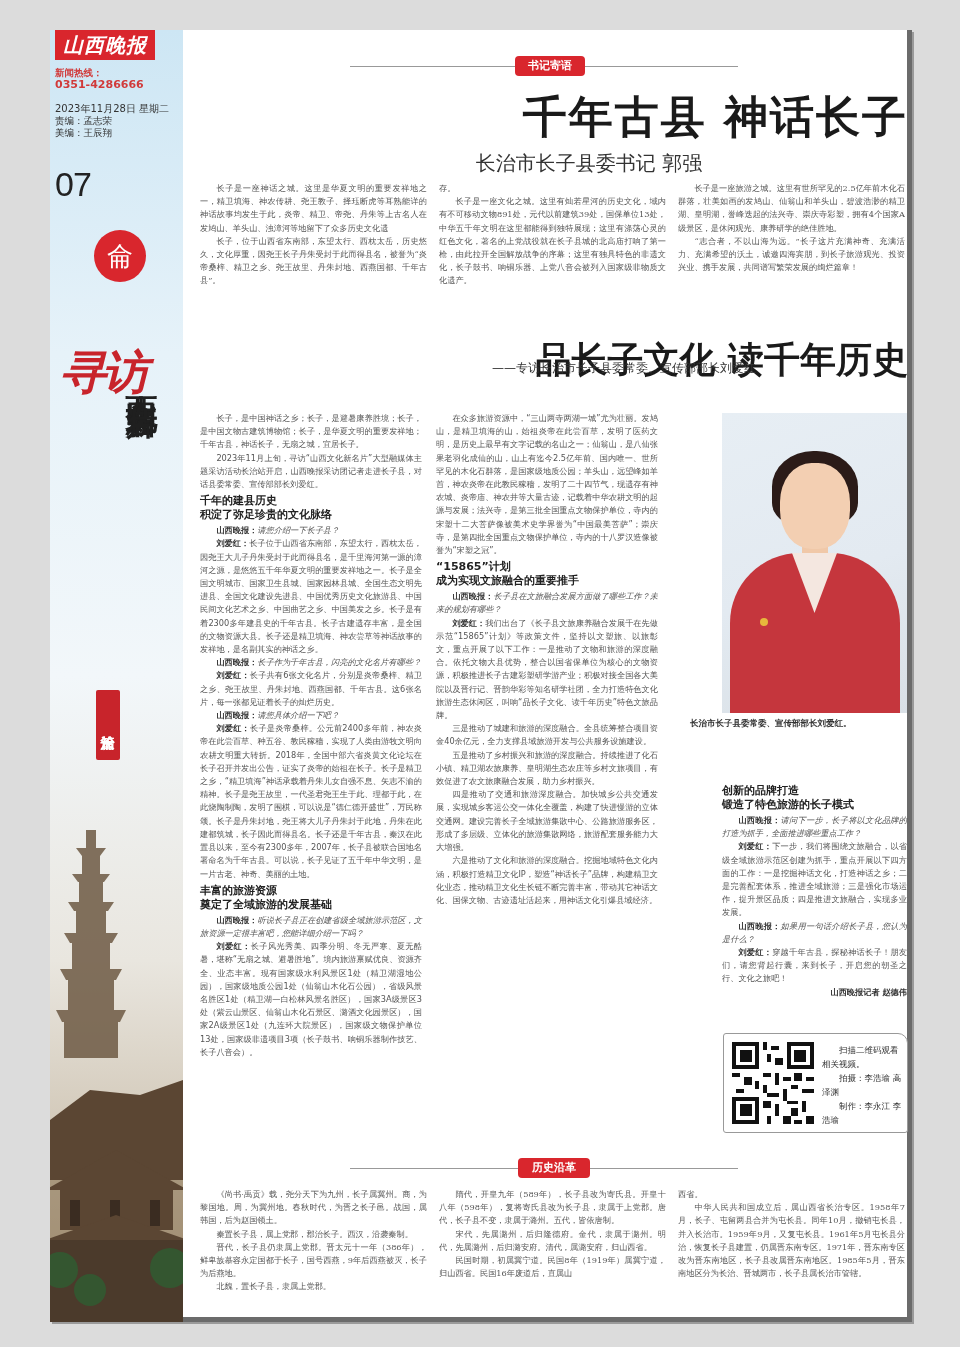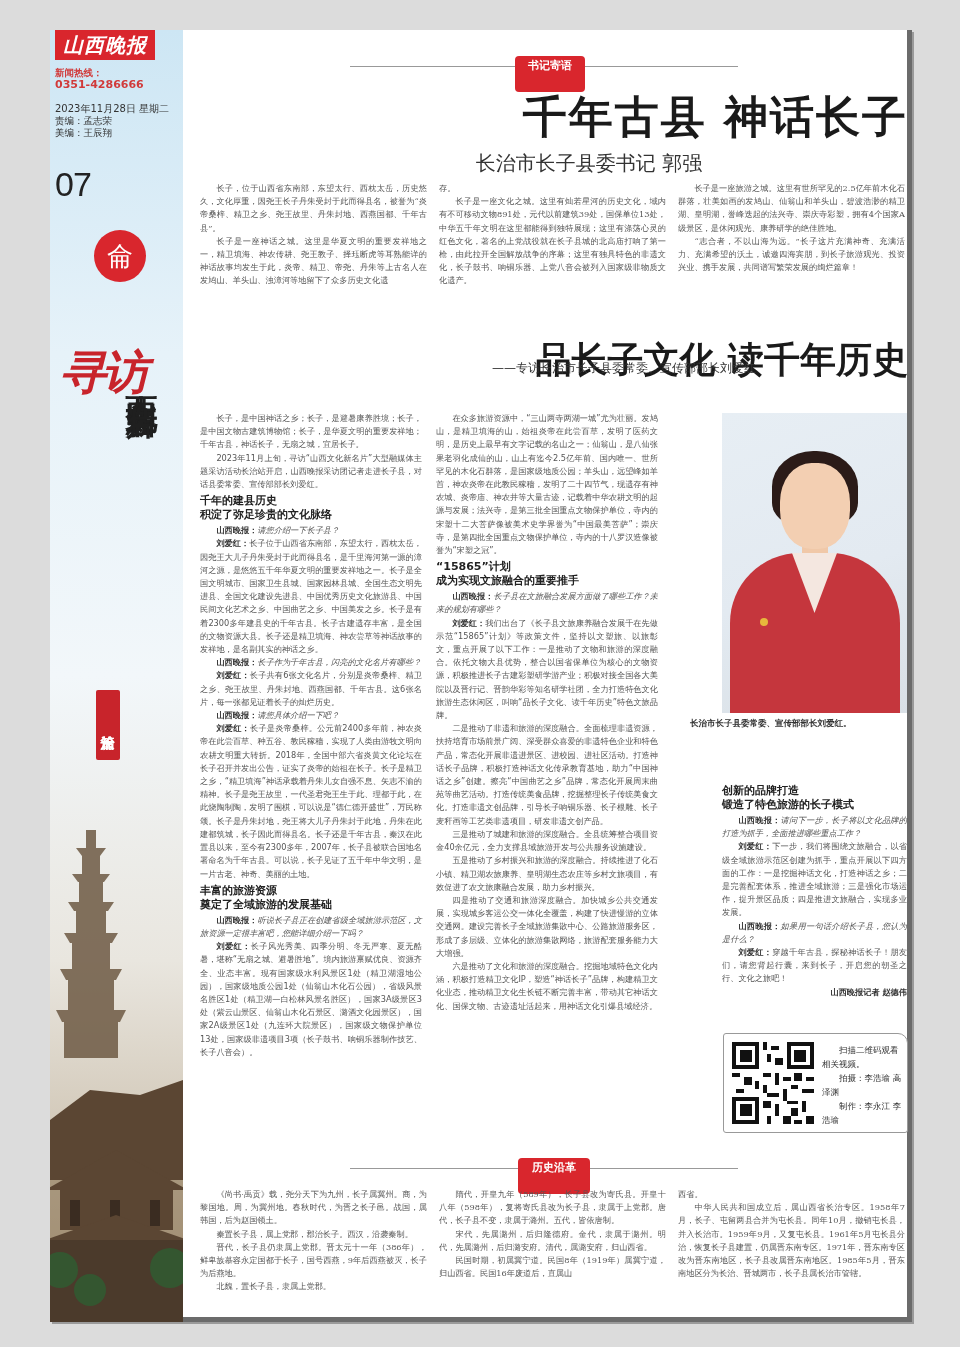--- a/index.html
+++ b/index.html
@@ -43,21 +43,21 @@
     color: #fff; writing-mode: vertical-rl; font-size: 14px; font-weight: bold; text-align: center; line-height: 24px;
     font-family: "DejaVu Serif", serif; border-radius: 2px;
   }
   .pagoda { position: absolute; left: 0; top: 760px; width: 133px; height: 532px; }
 
   
   .main { position: absolute; left: 140px; top: 0; width: 718px; height: 1292px; }
   .section-tag-line { position: absolute; height: 1px; background: #999; }
   .section-tag {
     position: absolute; background: #d9262d; color: #fff; font-family: "DejaVu Sans", sans-serif;
-    font-weight: bold; font-size: 11px; text-align: center; border-radius: 4px; line-height: 20px; height: 36px;
+    font-weight: bold; font-size: 11px; text-align: center; border-radius: 4px; line-height: 20px; height: 20px;
   }
   .headline {
     position: absolute; left: 0; width: 718px; text-align: right; font-family: "DejaVu Sans", sans-serif;
     font-weight: bold; color: #1a1a1a;
   }
   .subhead { position: absolute; left: 0; width: 718px; text-align: center; font-family: "DejaVu Sans", sans-serif; color: #333; }
   .col { position: absolute; font-size: 8.2px; line-height: 13.2px; color: #444; text-align: justify; }
   .col p { text-indent: 2em; }
   .col .q { font-style: italic; }
   .col .sp { font-weight: bold; font-style: normal; font-family: "DejaVu Sans", sans-serif; color: #333; }
@@ -141,22 +141,22 @@
 
   <main class="main">
 
     <section>
       <div class="section-tag-line" style="left:160px; top:36px; width:388px;"></div>
       <div class="section-tag" style="left:325px; top:26px; width:70px;">书记寄语</div>
       <h1 class="headline" style="top:58px; font-size:44px; letter-spacing:2px;">千年古县 神话长子</h1>
       <div class="subhead" style="top:120px; font-size:20px; padding-left:80px;">长治市长子县委书记 郭强</div>
 
       <div class="col kai" style="left:10px; top:152px; width:227px;">
+        <p>长子是一座神话之城。这里是华夏文明的重要发祥地之一，精卫填海、神农传耕、尧王教子、择珏断虎等耳熟能详的神话故事均发生于此，炎帝、精卫、帝尧、丹朱等上古名人在发鸠山、羊头山、浊漳河等地留下了众多历史文化遗</p>
         <p>长子，位于山西省东南部，东望太行、西枕太岳，历史悠久，文化厚重，因尧王长子丹朱受封于此而得县名，被誉为“炎帝桑梓、精卫之乡、尧王故里、丹朱封地、西燕国都、千年古县”。</p>
-        <p>长子是一座神话之城。这里是华夏文明的重要发祥地之一，精卫填海、神农传耕、尧王教子、择珏断虎等耳熟能详的神话故事均发生于此，炎帝、精卫、帝尧、丹朱等上古名人在发鸠山、羊头山、浊漳河等地留下了众多历史文化遗</p>
       </div>
       <div class="col kai" style="left:249px; top:152px; width:227px;">
         <p style="text-indent:0">存。</p>
         <p>长子是一座文化之城。这里有灿若星河的历史文化，域内有不可移动文物891处，元代以前建筑39处，国保单位13处，中华五千年文明在这里都能得到独特展现；这里有涤荡心灵的红色文化，著名的上党战役就在长子县城的北高庙打响了第一枪，由此拉开全国解放战争的序幕；这里有独具特色的非遗文化，长子鼓书、响铜乐器、上党八音会被列入国家级非物质文化遗产。</p>
       </div>
       <div class="col kai" style="left:488px; top:152px; width:227px;">
         <p>长子是一座旅游之城。这里有世所罕见的2.5亿年前木化石群落，壮美如画的发鸠山、仙翁山和羊头山，碧波浩渺的精卫湖、皇明湖，誉峰迭起的法兴寺、崇庆寺彩塑，拥有4个国家A级景区，是休闲观光、康养研学的绝佳胜地。</p>
         <p>“志合者，不以山海为远。”长子这片充满神奇、充满活力、充满希望的沃土，诚邀四海宾朋，到长子旅游观光、投资兴业、携手发展，共同谱写繁荣发展的绚烂篇章！</p>
       </div>
     </section>
@@ -178,21 +178,20 @@
         <h3><span>丰富的旅游资源</span><br><span>奠定了全域旅游的发展基础</span></h3>
         <p class="q"><span class="sp">山西晚报：</span><span>听说长子县正在创建省级全域旅游示范区，文旅资源一定很丰富吧，您能详细介绍一下吗？</span></p>
         <p><span class="sp">刘爱红：</span><span>长子风光秀美、四季分明、冬无严寒、夏无酷暑，堪称“无扇之城、避暑胜地”。境内旅游禀赋优良、资源齐全、业态丰富。现有国家级水利风景区1处（精卫湖湿地公园），国家级地质公园1处（仙翁山木化石公园），省级风景名胜区1处（精卫湖—白松林风景名胜区），国家3A级景区3处（紫云山景区、仙翁山木化石景区、潞酒文化园景区），国家2A级景区1处（九连环大院景区），国家级文物保护单位13处，国家级非遗项目3项（长子鼓书、响铜乐器制作技艺、长子八音会）。</span></p>
       </div>
 
       <div class="col song" style="left:246px; top:382px; width:222px; height:738px; overflow:hidden;">
         <p>在众多旅游资源中，“三山两寺两湖一城”尤为壮丽。发鸠山，是精卫填海的山，始祖炎帝在此尝百草，发明了医药文明，是历史上最早有文字记载的名山之一；仙翁山，是八仙张果老羽化成仙的山，山上有迄今2.5亿年前、国内唯一、世所罕见的木化石群落，是国家级地质公园；羊头山，远望峰如羊首，神农炎帝在此教民稼穑，发明了二十四节气，现遗存有神农城、炎帝庙、神农井等大量古迹，记载着中华农耕文明的起源与发展；法兴寺，是第三批全国重点文物保护单位，寺内的宋塑十二大菩萨像被美术史学界誉为“中国最美菩萨”；崇庆寺，是第四批全国重点文物保护单位，寺内的十八罗汉造像被誉为“宋塑之冠”。</p>
         <h3><span>“15865”计划</span><br><span>成为实现文旅融合的重要推手</span></h3>
         <p class="q"><span class="sp">山西晚报：</span><span>长子县在文旅融合发展方面做了哪些工作？未来的规划有哪些？</span></p>
         <p><span class="sp">刘爱红：</span><span>我们出台了《长子县文旅康养融合发展千在先做示范“15865”计划》等政策文件，坚持以文塑旅、以旅彰文，重点开展了以下工作：一是推动了文物和旅游的深度融合。依托文物大县优势，整合以国省保单位为核心的文物资源，积极推进长子古建彩塑研学游产业；积极对接全国各大美院以及晋行记、晋韵华彩等知名研学社团，全力打造特色文化旅游生态休闲区，叫响“品长子文化、读千年历史”特色文旅品牌。</span></p>
-        <p>二是推动了非遗和旅游的深度融合。全面梳理非遗资源，扶持培育市场前景广阔、深受群众喜爱的非遗特色企业和特色产品，常态化开展非遗进景区、进校园、进社区活动。打造神话长子品牌，积极打造神话文化传承教育基地，助力“中国神话之乡”创建。擦亮“中国曲艺之乡”品牌，常态化开展周末曲苑等曲艺活动。打造传统美食品牌，挖掘整理长子传统美食文化。打造非遗文创品牌，引导长子响铜乐器、长子根雕、长子麦秆画等工艺类非遗项目，研发非遗文创产品。</p>
         <p>三是推动了城建和旅游的深度融合。全县统筹整合项目资金40余亿元，全力支撑县域旅游开发与公共服务设施建设。</p>
         <p>五是推动了乡村振兴和旅游的深度融合。持续推进了化石小镇、精卫湖农旅康养、皇明湖生态农庄等乡村文旅项目，有效促进了农文旅康融合发展，助力乡村振兴。</p>
         <p>四是推动了交通和旅游深度融合。加快城乡公共交通发展，实现城乡客运公交一体化全覆盖，构建了快进慢游的立体交通网。建设完善长子全域旅游集散中心、公路旅游服务区，形成了多层级、立体化的旅游集散网络，旅游配套服务能力大大增强。</p>
         <p>六是推动了文化和旅游的深度融合。挖掘地域特色文化内涵，积极打造精卫文化IP，塑造“神话长子”品牌，构建精卫文化业态，推动精卫文化生长链不断完善丰富，带动其它神话文化、国保文物、古迹遗址活起来，用神话文化引爆县域经济。</p>
       </div>
 
       <div class="photo">
         <div class="body"></div>
         <div class="neck"></div>
         <div class="collar"></div>

